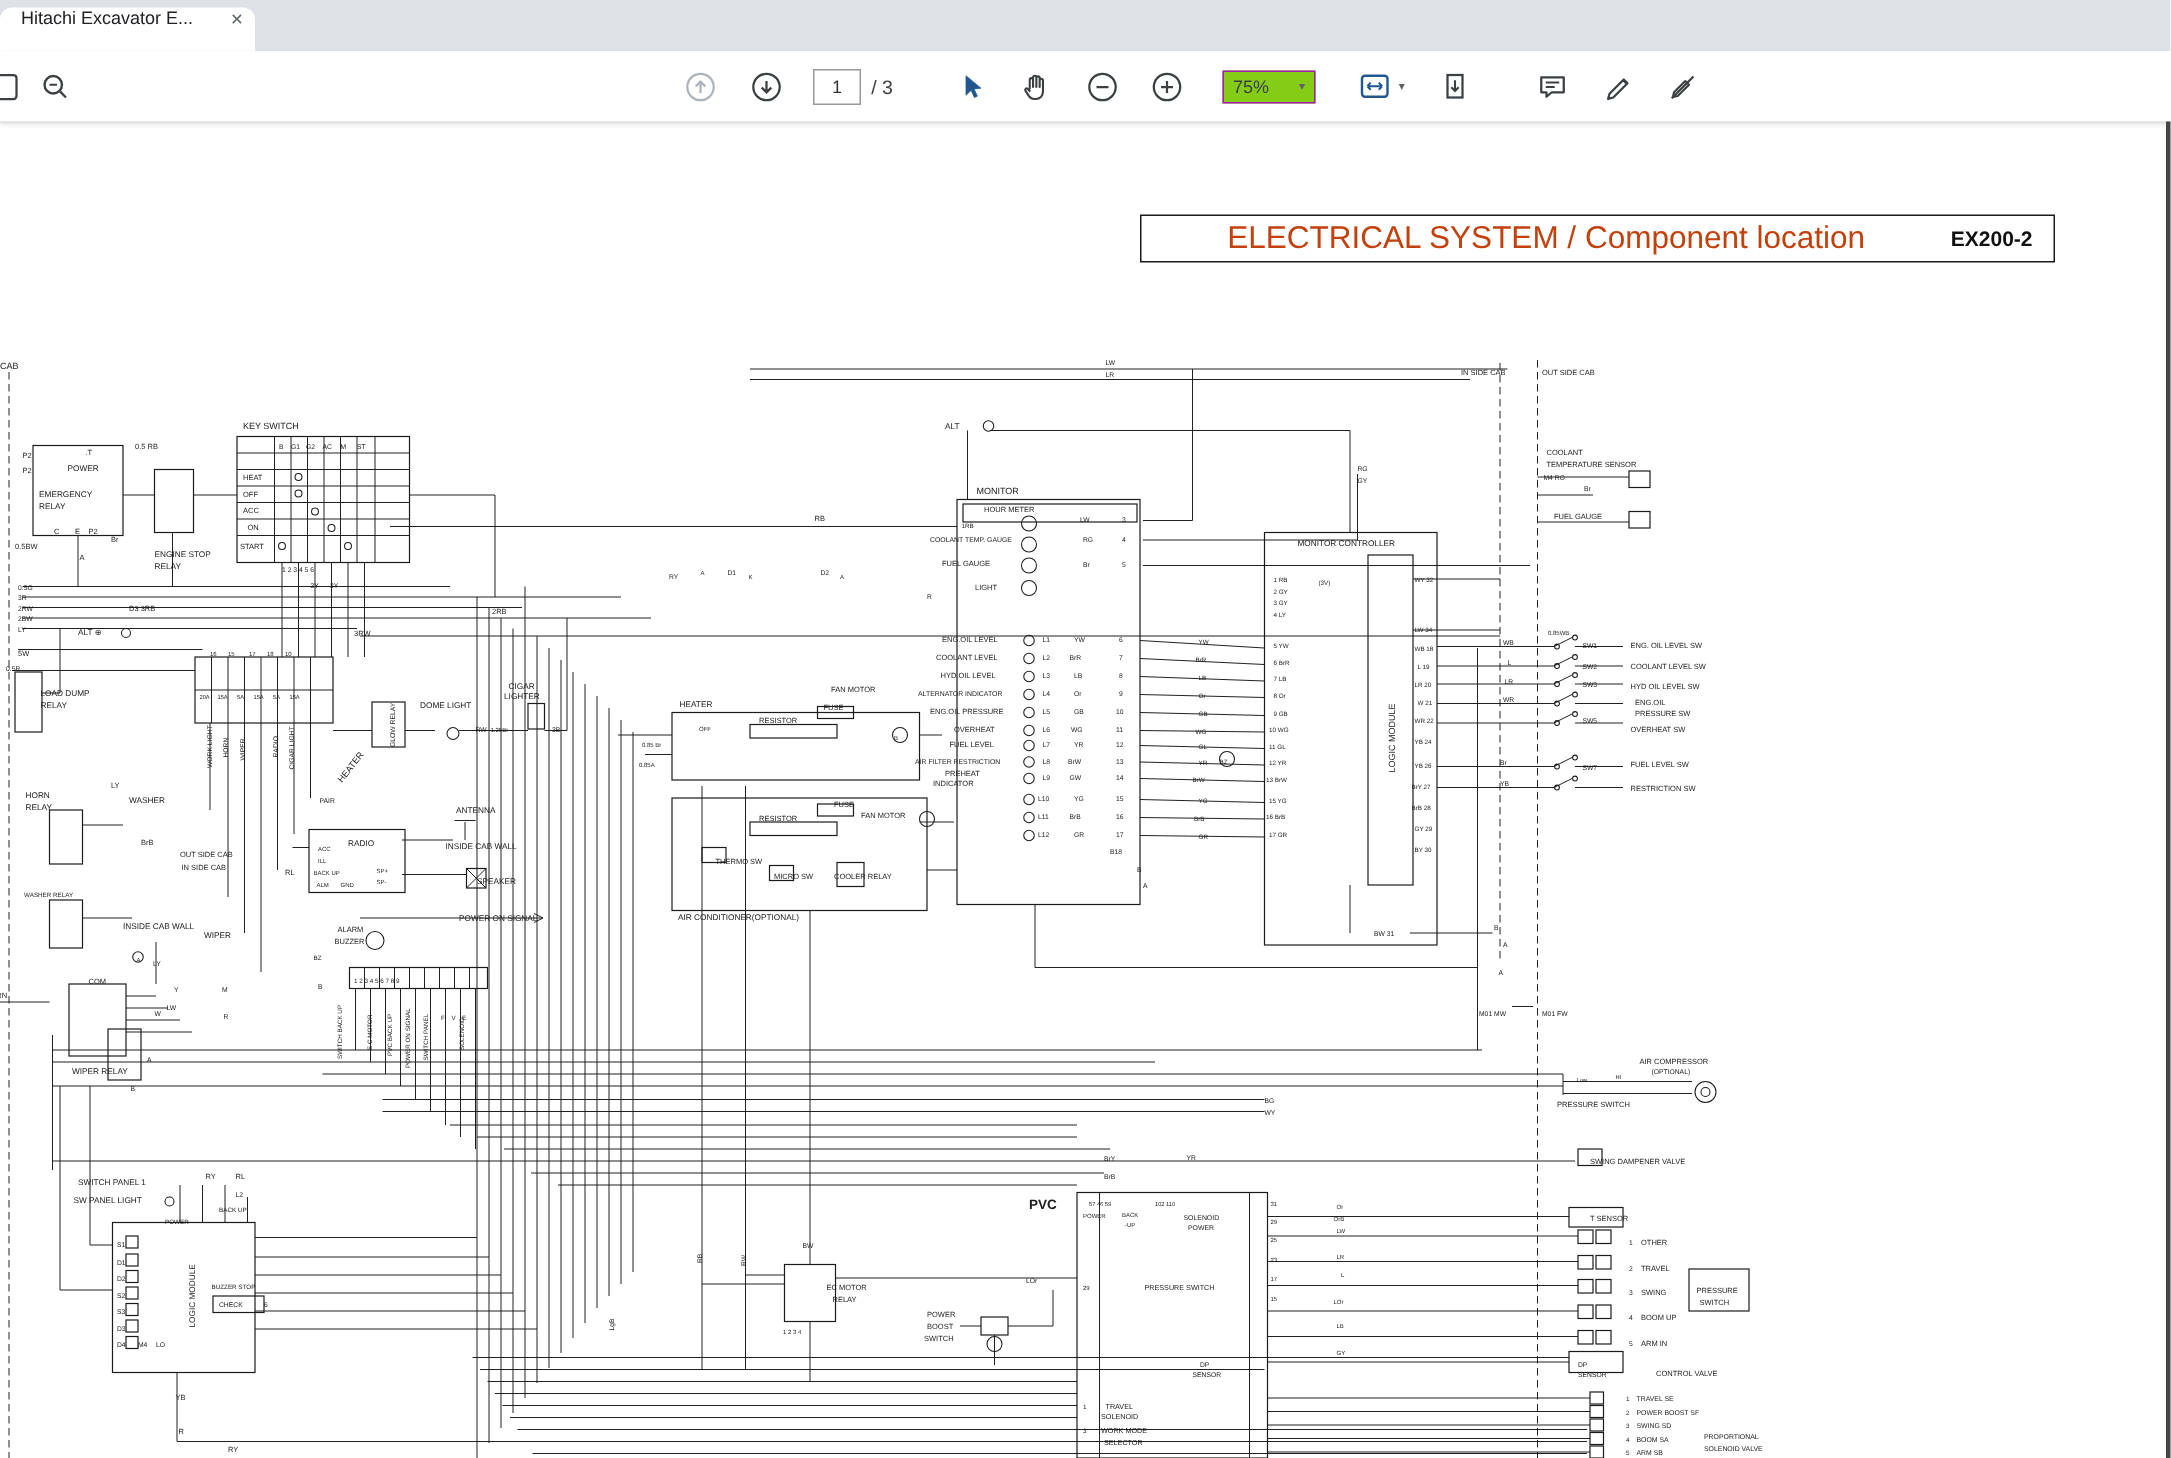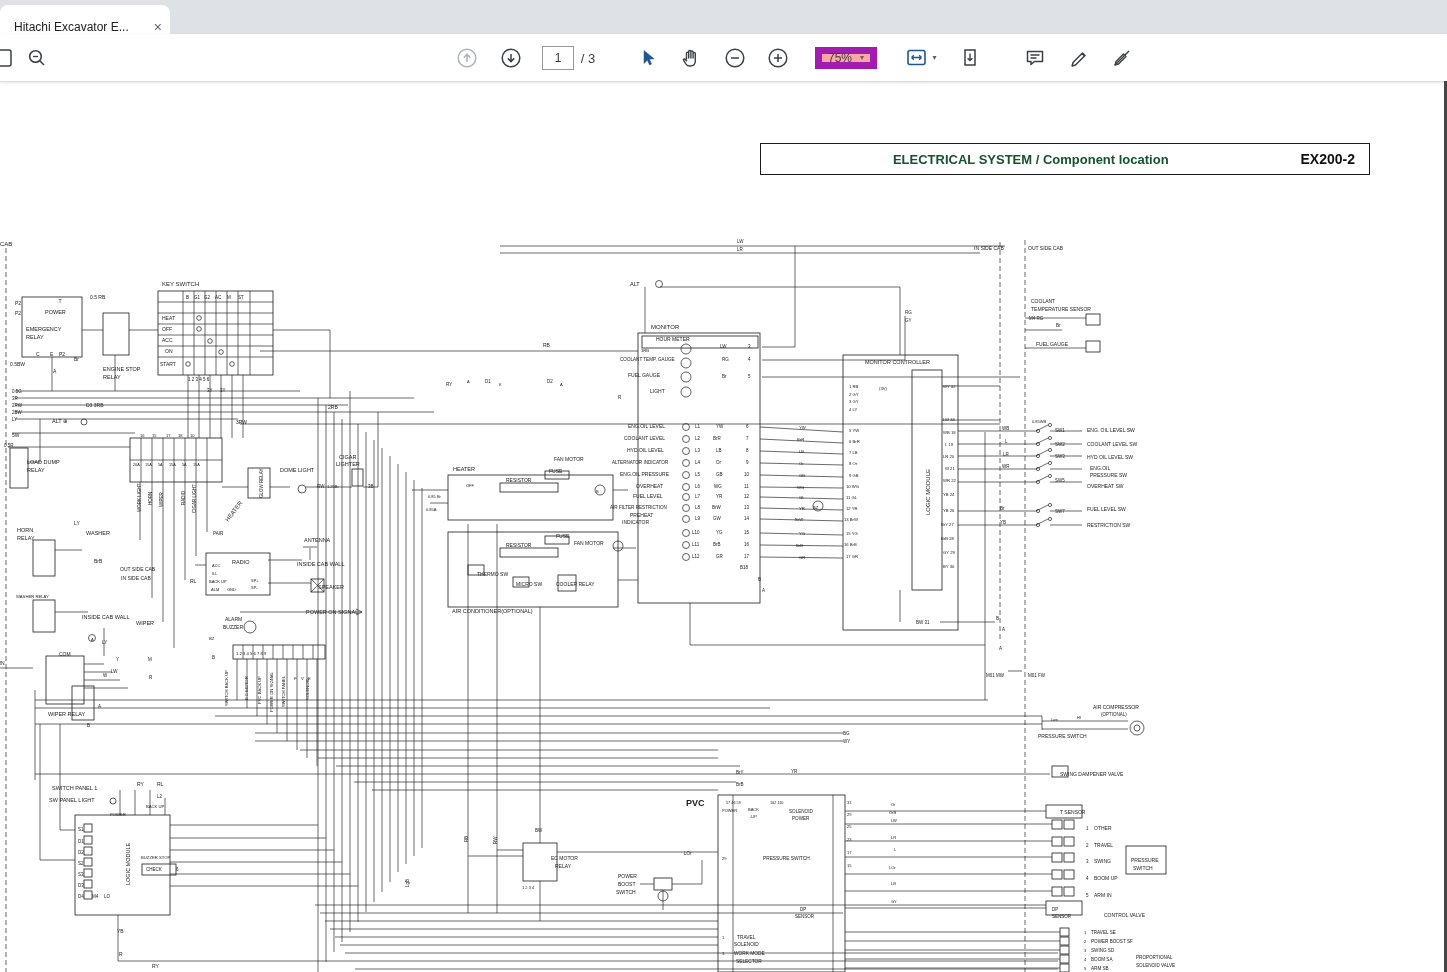--- a/index.html
+++ b/index.html
@@ -1,44 +1,44 @@
 <!DOCTYPE html>
 <html><head>
 <meta charset="utf-8">
 <style>
   html,body{margin:0;padding:0;width:1447px;height:972px;overflow:hidden;background:#fff;
             font-family:"Liberation Sans",sans-serif;}
   
   .tabbar{position:relative;height:34px;background:#dee1e6;z-index:3;}
   .tab{position:absolute;left:0;top:5px;width:170px;height:29px;background:#fff;
-       border-radius:8px 8px 0 0;display:flex;align-items:flex-end;padding:0 8px 0 14px;
+       border-radius:8px 8px 0 0;display:flex;align-items:flex-start;padding:0 8px 0 14px;
        box-sizing:border-box;}
   .tab-title{flex:1;font-size:12px;color:#202124;white-space:nowrap;overflow:hidden;}
   .tab-close{color:#5f6368;font-size:14px;line-height:14px;margin-left:6px;cursor:pointer;}
   
   .toolbar{position:relative;height:47px;background:#fff;border-bottom:1px solid #dcdcdc;
            box-shadow:0 1px 3px rgba(0,0,0,.10);z-index:3;}
   .ticon{position:absolute;top:50%;transform:translate(-50%,-50%);display:flex;
          align-items:center;justify-content:center;cursor:pointer;}
   .page-input{position:absolute;top:50%;transform:translate(-50%,-50%);left:558px;width:26px;
               height:20px;border:1px solid #9a9a9a;text-align:center;font-size:12px;color:#333;
               font-family:"Liberation Sans",sans-serif;}
   .page-count{position:absolute;top:50%;transform:translate(-50%,-50%);left:588px;font-size:13px;color:#3c4043;}
   .zoom-dd{position:absolute;top:50%;transform:translate(-50%,-50%);left:846px;width:62px;height:22px;
-           border:7px solid #a21caf;display:flex;align-items:center;justify-content:space-between;
-           padding:0 6px;box-sizing:border-box;font-size:12px;color:#3c4043;cursor:pointer;background:#fca5a5;}
+           border:1px solid #a21caf;display:flex;align-items:center;justify-content:space-between;
+           padding:0 6px;box-sizing:border-box;font-size:12px;color:#3c4043;cursor:pointer;background:#84cc16;}
   .caret{font-size:8px;color:#5f6368;}
   .fit-wrap{position:absolute;top:50%;transform:translate(-50%,-50%);left:921px;display:flex;
             align-items:center;gap:3px;cursor:pointer;}
   
   .content{position:absolute;left:0;top:81px;right:0;bottom:0;background:#fff;}
   .window-edge{position:absolute;right:0;top:81px;bottom:0;width:3px;background:#454545;z-index:4;}
   .page-header{position:absolute;left:760px;top:143px;width:610px;height:32px;border:1.5px solid #1b1b1b;
                display:flex;align-items:center;background:#fff;z-index:2;box-sizing:border-box;}
-  .page-header .ph-title{flex:1;text-align:center;font-weight:700;font-size:13px;color:#14532d;}
+  .page-header .ph-title{flex:1;text-align:center;font-weight:400;font-size:21px;color:#c2410c;}
   .page-header .ph-model{font-weight:700;font-size:14px;color:#111;padding-right:14px;}
   #diagram{position:absolute;left:0;top:0;z-index:1;font-family:"Liberation Sans",sans-serif;}
 </style>
 </head>
 <body>
 
 <div class="tabbar">
   <div class="tab">
     <span class="tab-title">Hitachi Excavator E...</span>
     <span class="tab-close">×</span>

